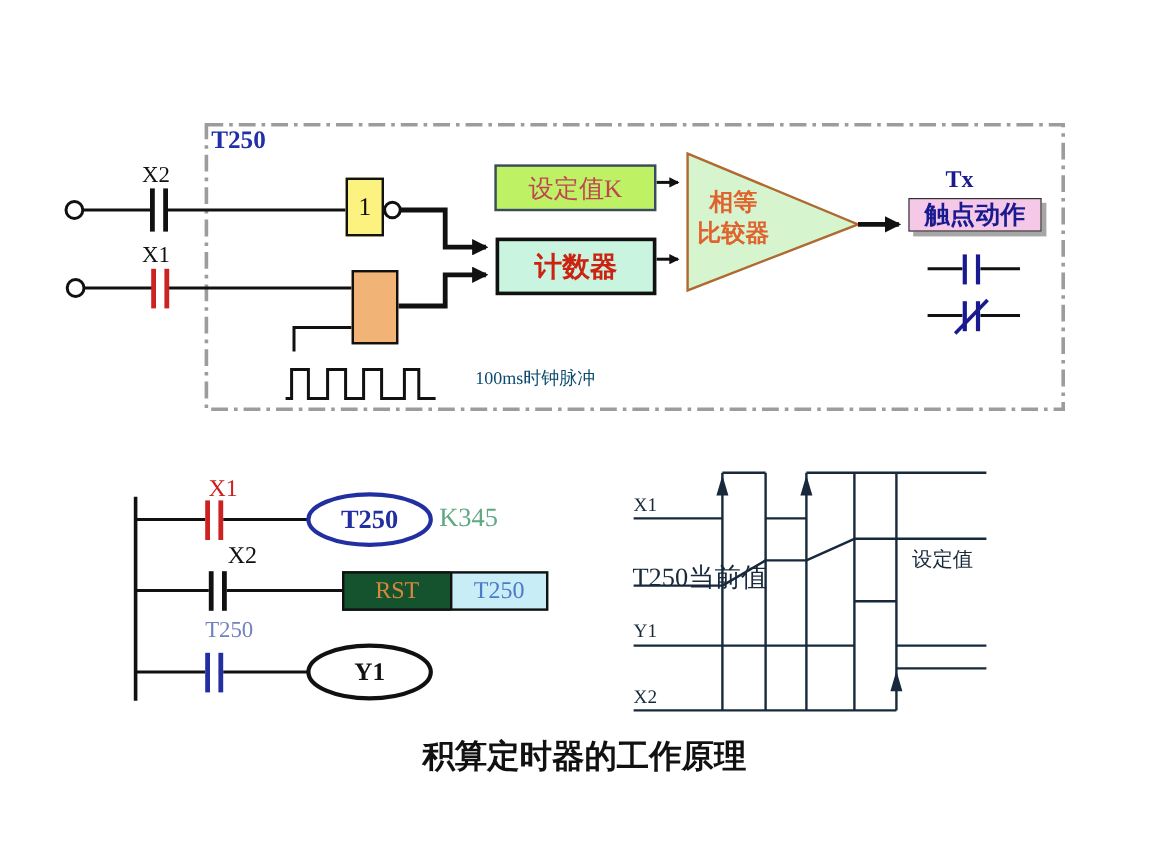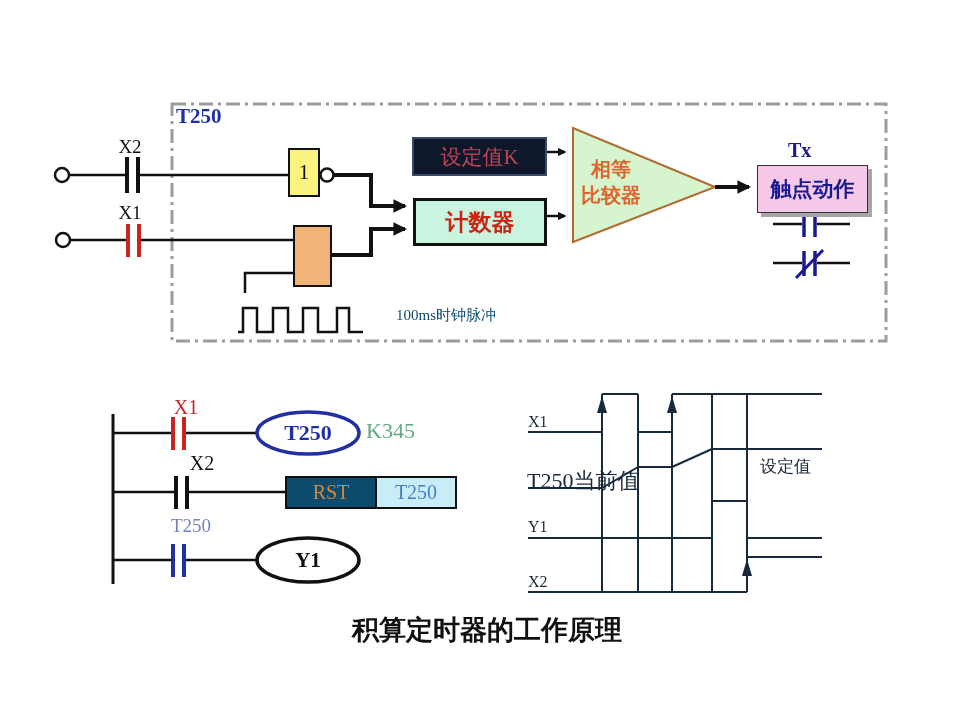--- a/index.html
+++ b/index.html
@@ -8,37 +8,37 @@
   .abs{position:absolute;}
   svg.layer{position:absolute;left:0;top:0;width:960px;height:720px;}
   .lbl{position:absolute;white-space:nowrap;}
   
   .t250-title{left:176px;top:104px;font-size:21px;font-weight:bold;color:#2230A8;}
   .x2-top{left:112px;top:136px;width:36px;font-size:19px;color:#111;text-align:center;}
   .x1-top{left:112px;top:202px;width:36px;font-size:19px;color:#111;text-align:center;}
   .not-box{left:288px;top:148px;width:32px;height:49px;background:#FBF27F;border:2px solid #111;
            display:flex;align-items:center;justify-content:center;font-size:21px;color:#111;box-sizing:border-box;}
   .orange-box{left:293px;top:225px;width:39px;height:62px;background:#F2B376;border:2px solid #111;box-sizing:border-box;}
-  .setk-box{left:412px;top:137px;width:135px;height:39px;background:#0f172a;border:2px solid #3A4A66;
+  .setk-box{left:412px;top:137px;width:135px;height:39px;background:#bef264;border:2px solid #3A4A66;
             display:flex;align-items:center;justify-content:center;font-size:21px;color:#C04455;box-sizing:border-box;}
   .counter-box{left:413px;top:198px;width:134px;height:48px;background:#C9F4DF;border:3px solid #111;
             display:flex;align-items:center;justify-content:center;font-size:23px;font-weight:bold;color:#CC2211;box-sizing:border-box;}
   .cmp-text{left:574px;top:156px;width:74px;text-align:center;font-size:20px;line-height:26px;
             font-weight:bold;color:#E0622C;}
   .tx-lbl{left:788px;top:139px;width:48px;text-align:left;font-size:20px;font-weight:bold;color:#1A1A90;}
-  .action-box{left:757px;top:165px;width:111px;height:48px;background:#F4C8E6;border:1px solid #333;
+  .action-box{left:757px;top:165px;width:111px;height:28px;background:#F4C8E6;border:1px solid #333;
             box-shadow:4px 4px 0 #A6A6A6;display:flex;align-items:center;justify-content:center;
             font-size:21px;font-weight:bold;color:#1A1A90;box-sizing:border-box;}
   .clock-lbl{left:396px;top:306px;font-size:15px;color:#0c4a6e;text-align:center;}
   
   .lx1{left:168px;top:396px;width:36px;text-align:center;font-size:20px;color:#CC2222;}
   .lx2{left:184px;top:452px;width:36px;text-align:center;font-size:20px;color:#111;}
   .lt250c{left:162px;top:515px;width:58px;text-align:center;font-size:19px;color:#7282BE;}
   .k345{left:366px;top:418px;font-size:22px;color:#5FA880;text-align:center;}
-  .rst-box{left:285px;top:476px;width:92px;height:33px;background:#0c4a6e;border:2px solid #111;
+  .rst-box{left:285px;top:476px;width:92px;height:33px;background:#14532d;border:2px solid #111;
            display:flex;align-items:center;justify-content:center;font-size:20px;color:#D4883C;box-sizing:border-box;}
   .t250-box{left:375px;top:476px;width:82px;height:33px;background:#C9EDF7;border:2px solid #111;
            display:flex;align-items:center;justify-content:center;font-size:20px;color:#4A7CC8;box-sizing:border-box;}
   .ell-t250{left:257px;top:420px;width:102px;text-align:center;font-size:22px;font-weight:bold;color:#222FA0;}
   .ell-y1{left:257px;top:548px;width:102px;text-align:center;font-size:21px;font-weight:bold;color:#111;}
   
   .panel{left:513px;top:379px;width:329px;height:232px;background:#CBE5F6;}
   .tlbl{font-size:16px;color:#17293A;}
   .tx1{left:528px;top:413px;}
   .tcur{left:527px;top:466px;font-size:22px;font-family:Liberation Serif, serif;}

